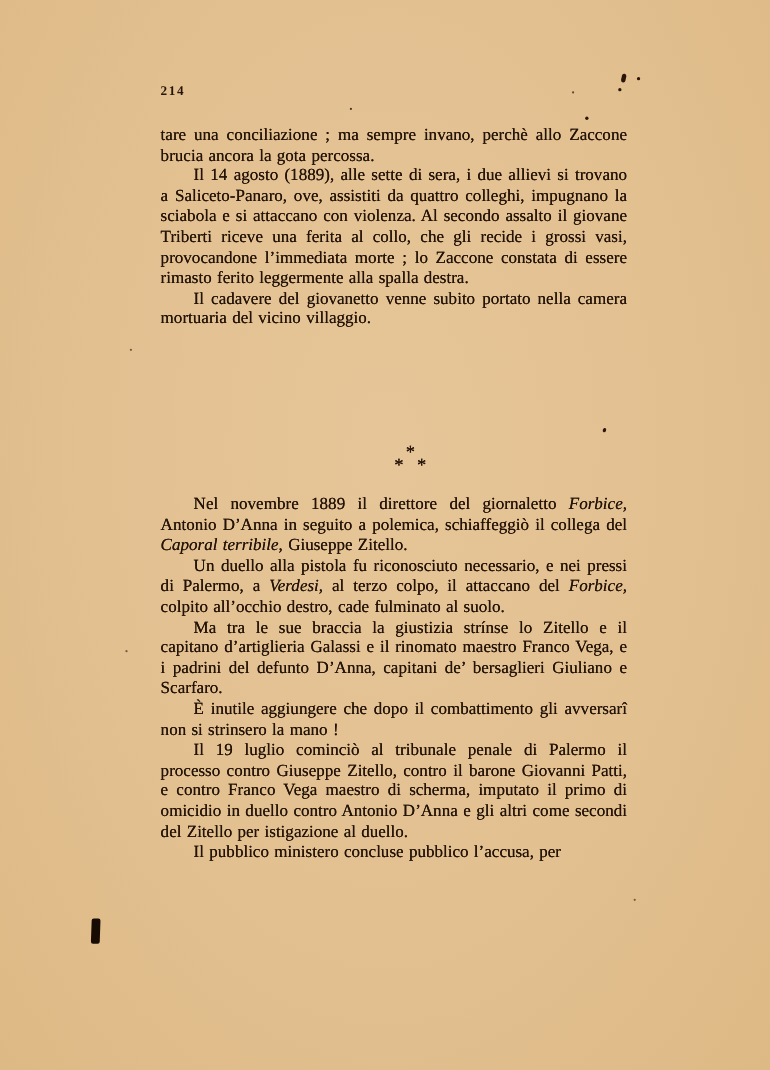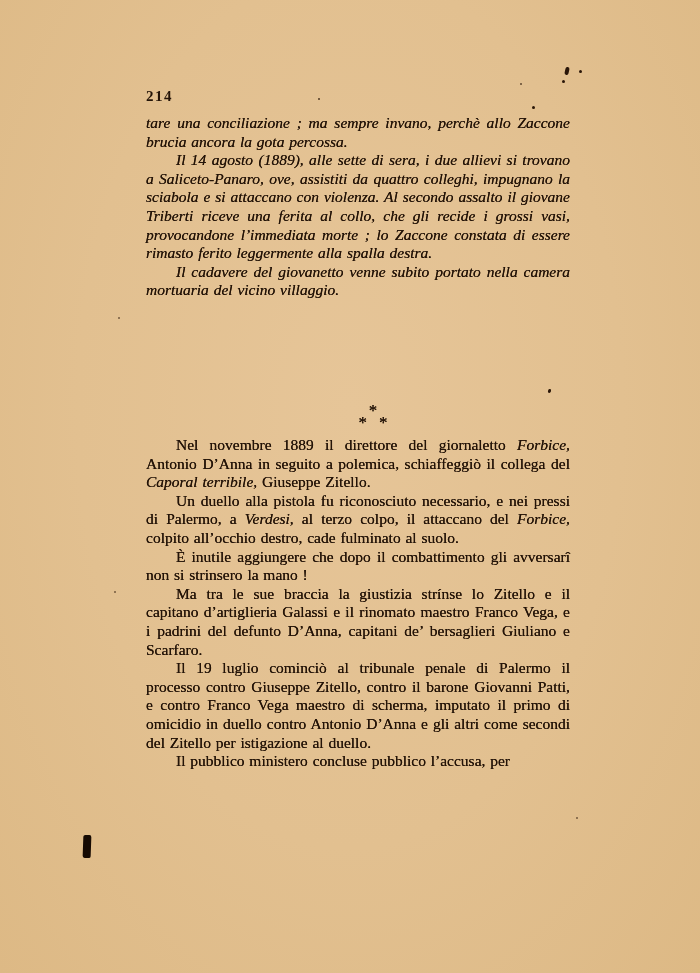--- a/index.html
+++ b/index.html
@@ -5,32 +5,32 @@
   html,body{margin:0;padding:0;}
   .page{
     position:relative;
     width:700px;height:973px;
     overflow:hidden;
     background:radial-gradient(ellipse at 50% 42%, #e6c598 0%, #e2c090 55%, #ddb985 100%);
     font-family:"Liberation Serif","DejaVu Serif",serif;
     color:#241408;
   }
   .page-number{
-    position:absolute;top:88px;left:146px;
-    font-size:15px;font-weight:700;letter-spacing:1.5px;
+    position:absolute;top:75px;left:146px;
+    font-size:12px;font-weight:700;letter-spacing:1.5px;
   }
   .text-block{
     position:absolute;left:146px;width:424px;
     text-align:justify;
     font-size:15.5px;line-height:18.6px;
     word-spacing:0.06em;
     text-shadow:0 0 0.4px #241408;
   }
-  .block-1{top:114px;font-style:italic;}
-  .block-2{top:436px;}
+  .block-1{top:114px;}
+  .block-2{top:450px;}
   .text-block p{margin:0;padding:0;}
   .text-block p.indent{text-indent:30px;}
   .text-block i{font-style:italic;}
   .asterism{
     position:absolute;top:406px;left:146px;width:424px;
     text-align:center;color:#241408;
     text-shadow:0 0 0.5px #241408;
   }
   .ast-top{font-size:17px;line-height:10px;transform:translateX(15px);}
   .ast-bottom{font-size:17px;line-height:13px;transform:translateX(15px);}
@@ -52,22 +52,22 @@
     </div>
 
   <div class="asterism">
     <div class="ast-top"><span>*</span></div>
     <div class="ast-bottom"><span>*</span><span>*</span></div>
   </div>
 
   <div class="text-block block-2">
       <p class="indent"><span>Nel novembre 1889 il direttore del giornaletto </span><i>Forbice,</i><span> Antonio D’Anna in seguito a polemica, schiaffeggiò il collega del </span><i>Caporal terribile,</i><span> Giuseppe Zitello.</span></p>
       <p class="indent"><span>Un duello alla pistola fu riconosciuto necessario, e nei pressi di Palermo, a </span><i>Verdesi,</i><span> al terzo colpo, il attaccano del </span><i>Forbice,</i><span> colpito all’occhio destro, cade fulminato al suolo.</span></p>
+      <p class="indent"><span>Ma tra le sue braccia la giustizia strínse lo Zitello e il capitano d’artiglieria Galassi e il rinomato maestro Franco Vega, e i padrini del defunto D’Anna, capitani de’ bersaglieri Giuliano e Scarfaro.</span></p>
       <p class="indent"><span>È inutile aggiungere che dopo il combattimento gli avversarî non si strinsero la mano !</span></p>
-      <p class="indent"><span>Ma tra le sue braccia la giustizia strínse lo Zitello e il capitano d’artiglieria Galassi e il rinomato maestro Franco Vega, e i padrini del defunto D’Anna, capitani de’ bersaglieri Giuliano e Scarfaro.</span></p>
       <p class="indent"><span>Il 19 luglio cominciò al tribunale penale di Palermo il processo contro Giuseppe Zitello, contro il barone Giovanni Patti, e contro Franco Vega maestro di scherma, imputato il primo di omicidio in duello contro Antonio D’Anna e gli altri come secondi del Zitello per istigazione al duello.</span></p>
       <p class="indent"><span>Il pubblico ministero concluse pubblico l’accusa, per</span></p>
     </div>
 
   <div class="speck" style="left:565px;top:67px;width:4px;height:8px;border-radius:2px;transform:rotate(12deg);"></div>
   <div class="speck" style="left:579px;top:70px;width:3px;height:3px;"></div>
   <div class="speck" style="left:562px;top:80px;width:3px;height:3px;"></div>
   <div class="speck" style="left:520px;top:83px;width:2px;height:2px;opacity:.7;"></div>
   <div class="speck" style="left:532px;top:106px;width:3px;height:3px;"></div>
   <div class="speck" style="left:318px;top:98px;width:2px;height:2px;opacity:.8;"></div>

